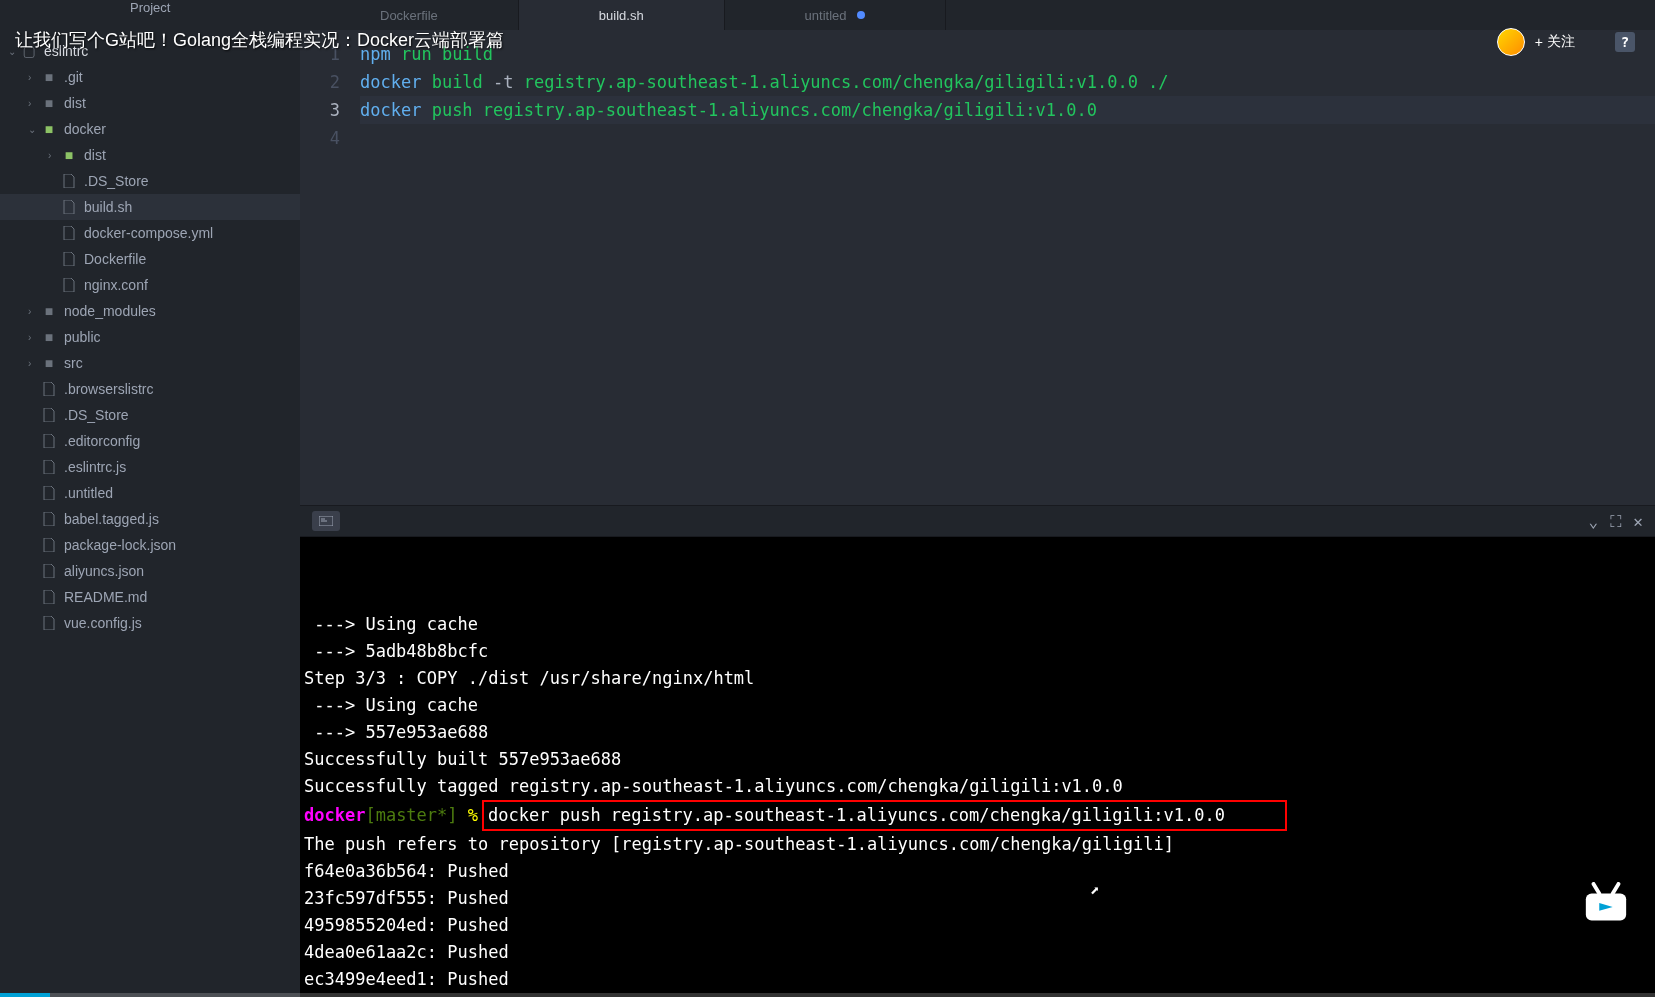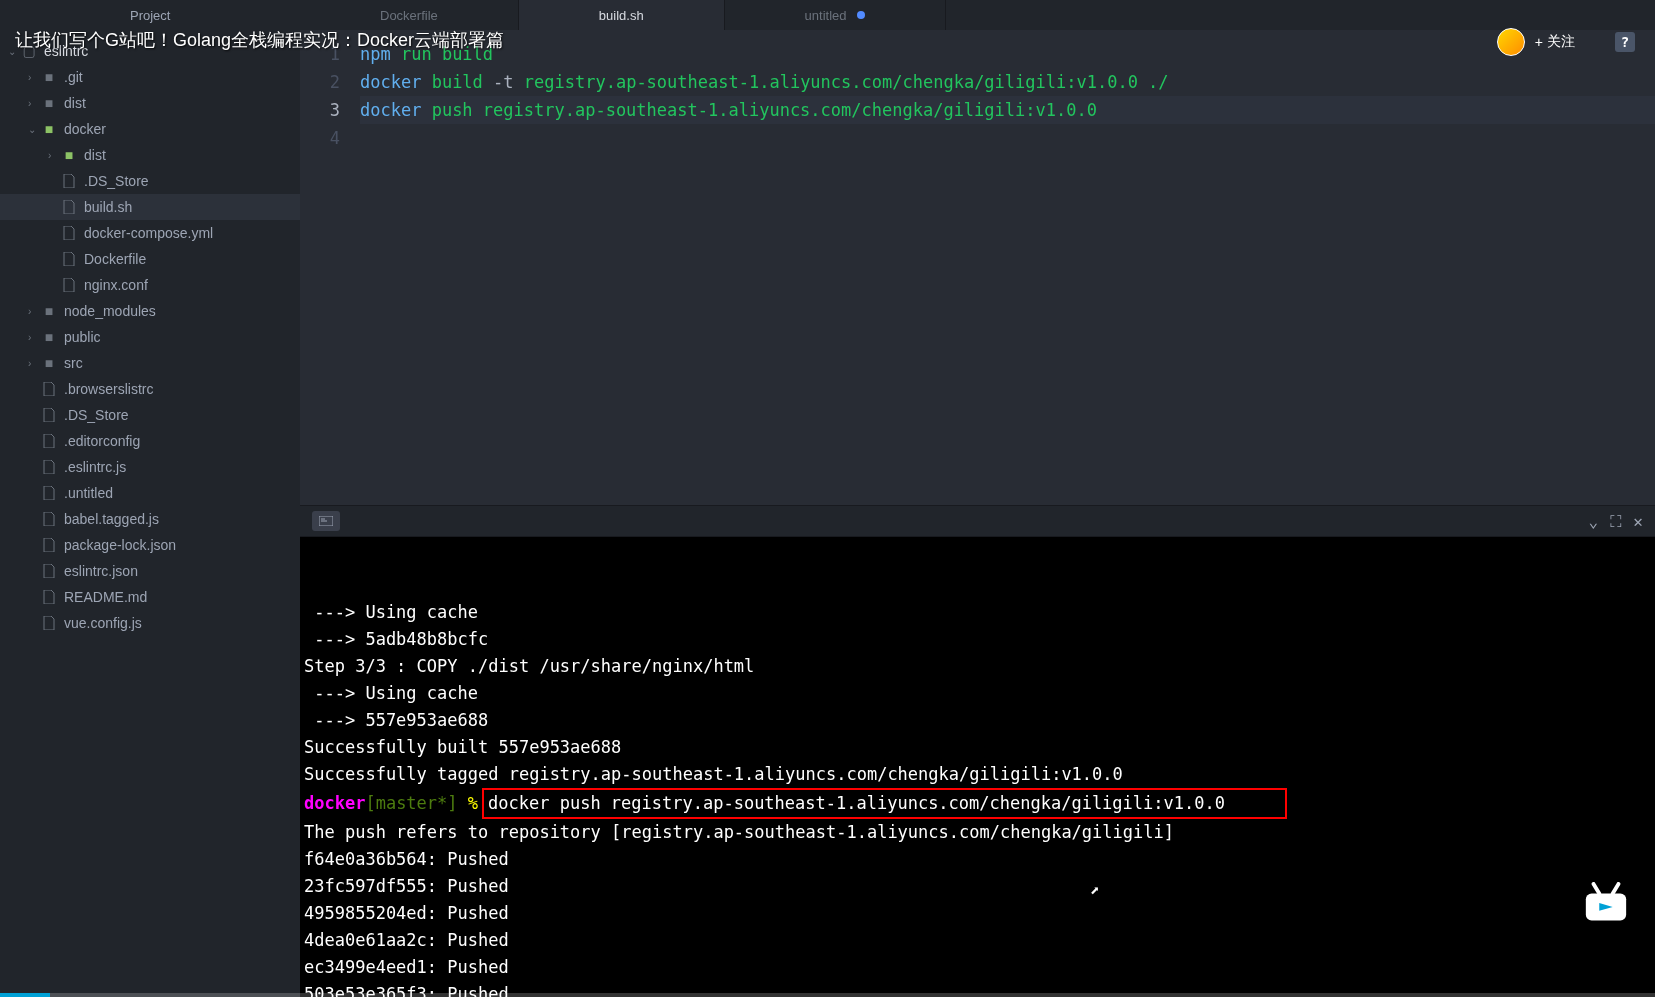--- a/index.html
+++ b/index.html
@@ -10,21 +10,20 @@
       width: 1655px;
       height: 997px;
       overflow: hidden;
       position: relative;
     }
     
     .top-bar {
       height: 30px;
       background: #21252b;
       display: flex;
-      align-items: center;
       position: relative;
     }
     
     .video-title {
       position: absolute;
       left: 15px;
       top: 28px;
       color: #ffffff;
       font-size: 18px;
       font-family: sans-serif;
@@ -234,21 +233,21 @@
       gap: 12px;
       color: #9da5b4;
     }
     
     .terminal {
       height: 460px;
       background: #000000;
       color: #ffffff;
       font-size: 17px;
       line-height: 27px;
-      padding: 8px 4px;
+      padding: 20px 4px;
       white-space: pre;
       overflow: hidden;
       position: relative;
     }
     
     .term-prompt-dir { color: #ff00ff; font-weight: bold; }
     .term-prompt-branch { color: #4d7c0f; }
     .term-prompt-sym { color: #ffff00; }
     
     .highlight-box {
@@ -474,21 +473,21 @@
           </span>
           <span>package-lock.json</span>
         </div>
         <div class="tree-item indent-1">
           <span class="chevron"></span>
           <span class="icon file-icon">
             <svg width="12" height="14" viewBox="0 0 12 14">
               <path d="M1 0 L8 0 L11 3 L11 14 L1 14 Z" fill="none" stroke="#6b727c"></path>
             </svg>
           </span>
-          <span>eslintrc.json</span>
+          <span>aliyuncs.json</span>
         </div>
         <div class="tree-item indent-1">
           <span class="chevron"></span>
           <span class="icon file-icon">
             <svg width="12" height="14" viewBox="0 0 12 14">
               <path d="M1 0 L8 0 L11 3 L11 14 L1 14 Z" fill="none" stroke="#6b727c"></path>
             </svg>
           </span>
           <span>README.md</span>
         </div>

